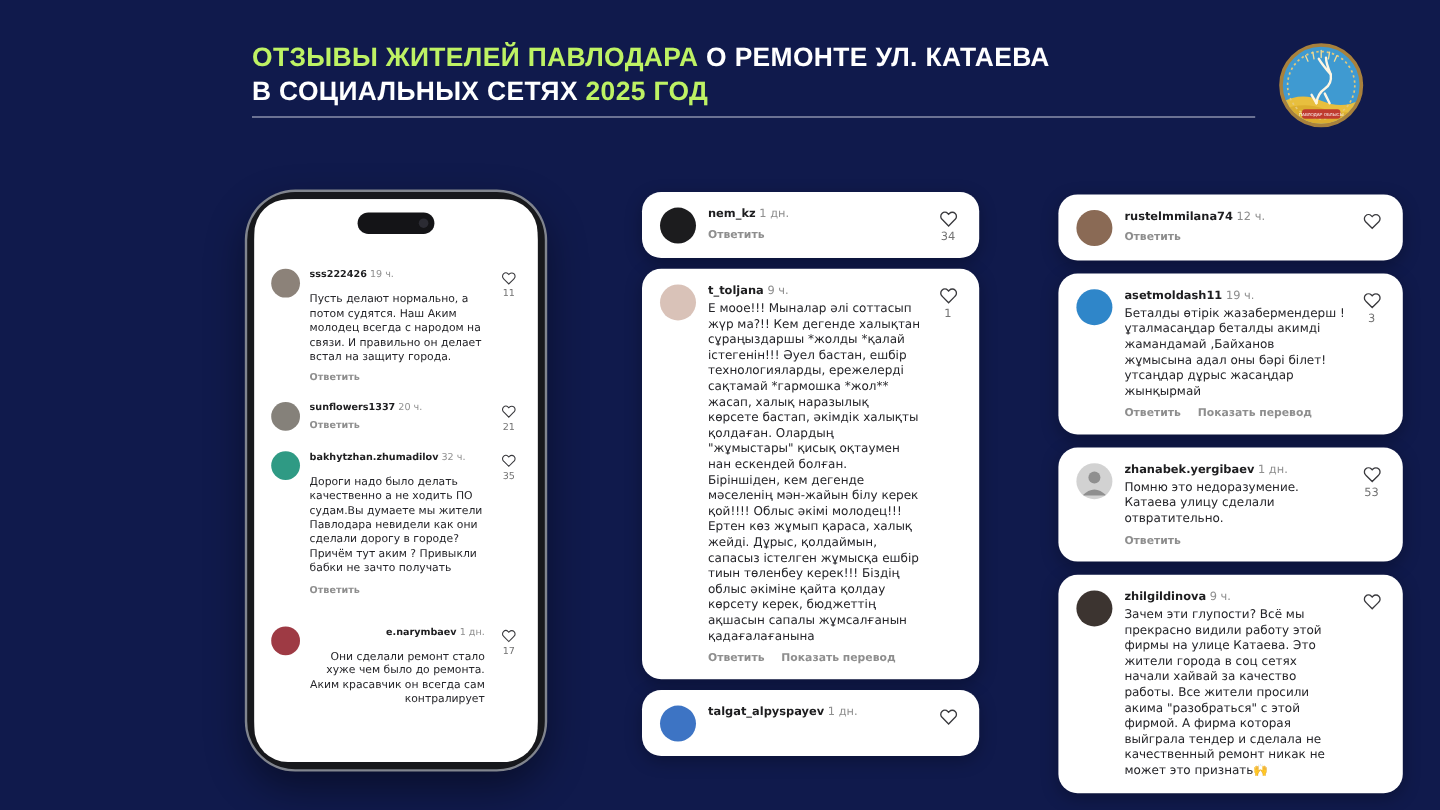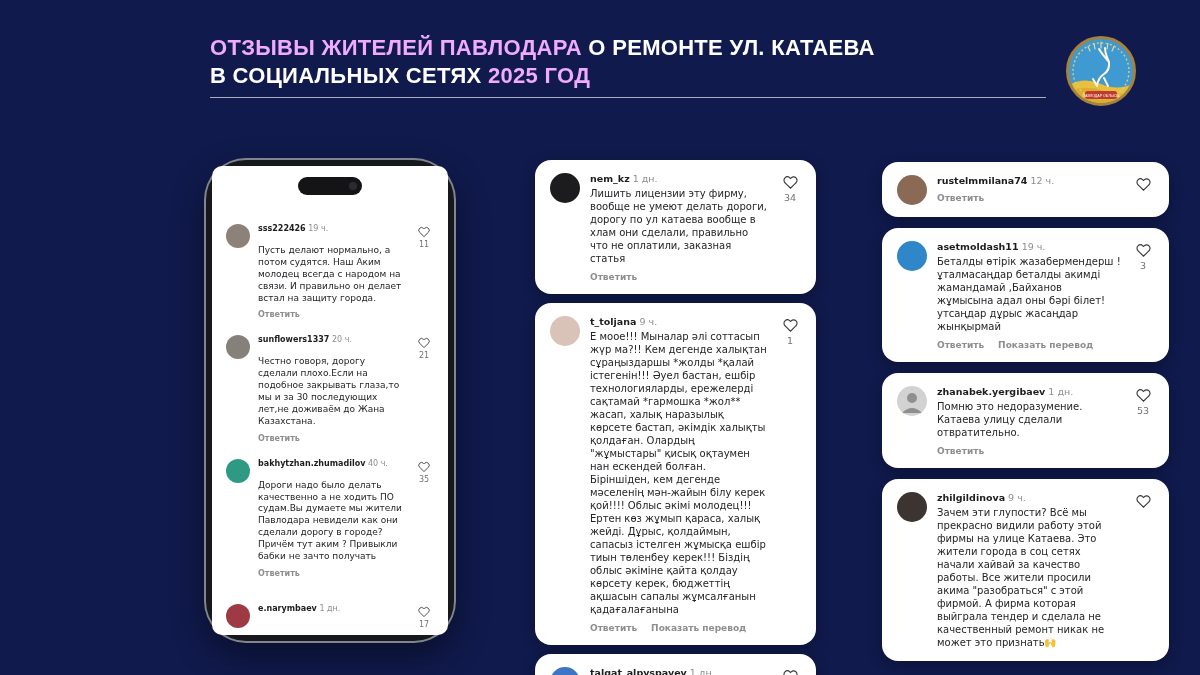--- a/index.html
+++ b/index.html
@@ -2,46 +2,46 @@
 <html><head>
 <meta charset="utf-8">
 <style>
   * { margin:0; padding:0; box-sizing:border-box; }
   html,body { width:1200px; height:675px; overflow:hidden; }
   body { background:#101a4c; font-family:"DejaVu Sans","Liberation Sans",sans-serif; position:relative; }
 
   
   .header { position:absolute; left:210px; top:34px; width:840px; }
   .title { font-family:"Liberation Sans","DejaVu Sans",sans-serif; font-weight:bold; font-size:22px; line-height:1.25; letter-spacing:.3px; color:#ffffff; }
-  .title .gold { color:#f0abfc; }
+  .title .gold { color:#bef264; }
   .header-divider { position:absolute; left:210px; top:97px; width:836px; height:1px; background:rgba(220,222,235,.75); }
 
   
   .emblem { position:absolute; left:1064px; top:34px; width:74px; height:74px; }
   .emblem svg { display:block; }
 
   
   .phone { position:absolute; left:206px; top:160px; width:248px; height:481px;
            background:#fff; border:6px solid #17181c; border-radius:40px;
            box-shadow:0 0 0 2px #81858e, 0 14px 34px rgba(0,0,0,.45); }
-  .screen { position:absolute; inset:0; background:#fff; border-radius:10px; overflow:hidden; }
+  .screen { position:absolute; inset:0; background:#fff; border-radius:28px; overflow:hidden; }
   .island { position:absolute; top:11px; left:50%; transform:translateX(-50%); width:64px; height:18px; background:#141417; border-radius:10px; }
   .island .cam { position:absolute; right:5px; top:5px; width:8px; height:8px; border-radius:50%; background:#2b2b33; }
   .phone-feed { padding:58px 12px 0 14px; }
 
   .pcomment { display:flex; gap:8px; margin-bottom:16px; }
   .pcomment .avatar { width:24px; height:24px; }
   .pcomment .body { flex:1; }
   .pcomment .meta { font-size:8px; }
   .pcomment .user { font-size:8px; }
   .pcomment .text { font-size:9px; line-height:1.32; margin-top:12px; }
   .pcomment .reply { font-size:8px; margin-top:6px; }
   .pcomment .likebox svg { width:12px; height:12px; }
   .pcomment .count { font-size:8px; }
-  .gap-top { margin-top:26px; }
+  .gap-top { margin-top:26px;text-align:right; }
 
   
   .avatar { border-radius:50%; flex:none; background:#ccc; position:relative; overflow:hidden; }
   .user { font-weight:bold; color:#1d1d1f; }
   .time { color:#8e8e8e; font-weight:normal; }
   .text { color:#242428; white-space:pre-wrap; }
   .actions { display:flex; gap:14px; }
   .reply, .translate { color:#8e8e8e; font-weight:600; cursor:pointer; }
   .likebox { width:24px; flex:none; display:flex; flex-direction:column; align-items:center; padding-top:2px; }
   .likebox svg { stroke:#3a3a3e; fill:none; stroke-width:1.8; }
@@ -121,54 +121,54 @@
               <path d="M20.84 4.61a5.5 5.5 0 0 0-7.78 0L12 5.67l-1.06-1.06a5.5 5.5 0 0 0-7.78 7.78l1.06 1.06L12 21.23l7.78-7.78 1.06-1.06a5.5 5.5 0 0 0 0-7.78z"></path>
             </svg>
           <span class="count">11</span>
         </div>
       </div>
 
       <div class="pcomment">
         <span class="avatar" style="background: rgb(133, 129, 122);"></span>
         <div class="body">
           <div class="meta"><span class="user">sunflowers1337</span> <span class="time">20 ч.</span></div>
-          <div class="text">Честно говоря, дорогу сделали плохо.Если на подобное закрывать глаза,то мы и за 30 последующих лет,не доживаём до Жана Казахстана.</div>
           <div class="actions">
               <span class="reply">Ответить</span>
             </div>
         </div>
         <div class="likebox">
           <svg viewBox="0 0 24 24">
               <path d="M20.84 4.61a5.5 5.5 0 0 0-7.78 0L12 5.67l-1.06-1.06a5.5 5.5 0 0 0-7.78 7.78l1.06 1.06L12 21.23l7.78-7.78 1.06-1.06a5.5 5.5 0 0 0 0-7.78z"></path>
             </svg>
           <span class="count">21</span>
         </div>
       </div>
 
       <div class="pcomment">
         <span class="avatar" style="background: rgb(47, 154, 132);"></span>
         <div class="body">
-          <div class="meta"><span class="user">bakhytzhan.zhumadilov</span> <span class="time">40 ч.</span></div>
+          <div class="meta"><span class="user">bakhytzhan.zhumadilov</span> <span class="time">32 ч.</span></div>
           <div class="text">Дороги надо было делать качественно а не ходить ПО судам.Вы думаете мы жители Павлодара невидели как они сделали дорогу в городе? Причём тут аким ? Привыкли бабки не зачто получать</div>
           <div class="actions">
               <span class="reply">Ответить</span>
             </div>
         </div>
         <div class="likebox">
           <svg viewBox="0 0 24 24">
               <path d="M20.84 4.61a5.5 5.5 0 0 0-7.78 0L12 5.67l-1.06-1.06a5.5 5.5 0 0 0-7.78 7.78l1.06 1.06L12 21.23l7.78-7.78 1.06-1.06a5.5 5.5 0 0 0 0-7.78z"></path>
             </svg>
           <span class="count">35</span>
         </div>
       </div>
 
       <div class="pcomment gap-top">
         <span class="avatar" style="background: rgb(158, 58, 68);"></span>
         <div class="body">
           <div class="meta"><span class="user">e.narymbaev</span> <span class="time">1 дн.</span></div>
+          <div class="text">Они сделали ремонт стало хуже чем было до ремонта. Аким красавчик он всегда сам контралирует</div>
           <div class="actions"></div>
         </div>
         <div class="likebox">
           <svg viewBox="0 0 24 24">
               <path d="M20.84 4.61a5.5 5.5 0 0 0-7.78 0L12 5.67l-1.06-1.06a5.5 5.5 0 0 0-7.78 7.78l1.06 1.06L12 21.23l7.78-7.78 1.06-1.06a5.5 5.5 0 0 0 0-7.78z"></path>
             </svg>
           <span class="count">17</span>
         </div>
       </div>
 
@@ -179,21 +179,20 @@
     </div>
 </div>
 
 <div class="col col-mid">
 
   <div class="card">
     <div class="ccomment">
       <span class="avatar" style="background: rgb(28, 28, 30);"></span>
       <div class="body">
         <div class="meta"><span class="user">nem_kz</span> <span class="time">1 дн.</span></div>
-        <div class="text">Лишить лицензии эту фирму, вообще не умеют делать дороги, дорогу по ул катаева вообще в хлам они сделали, правильно что не оплатили, заказная статья</div>
         <div class="actions">
             <span class="reply">Ответить</span>
           </div>
       </div>
       <div class="likebox">
         <svg viewBox="0 0 24 24">
             <path d="M20.84 4.61a5.5 5.5 0 0 0-7.78 0L12 5.67l-1.06-1.06a5.5 5.5 0 0 0-7.78 7.78l1.06 1.06L12 21.23l7.78-7.78 1.06-1.06a5.5 5.5 0 0 0 0-7.78z"></path>
           </svg>
         <span class="count">34</span>
       </div>

